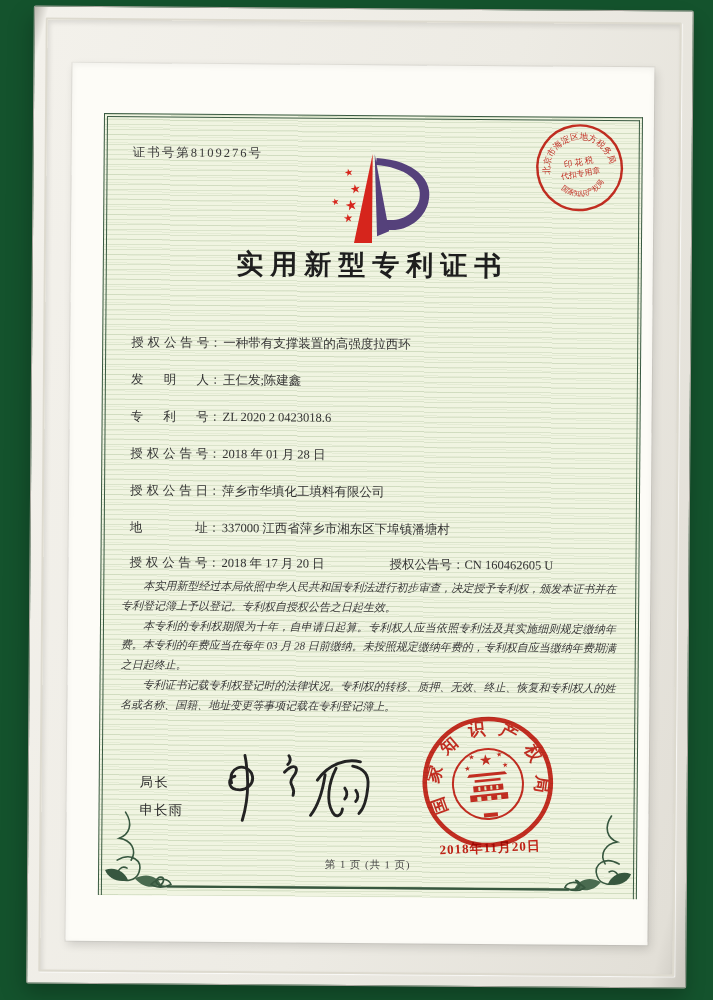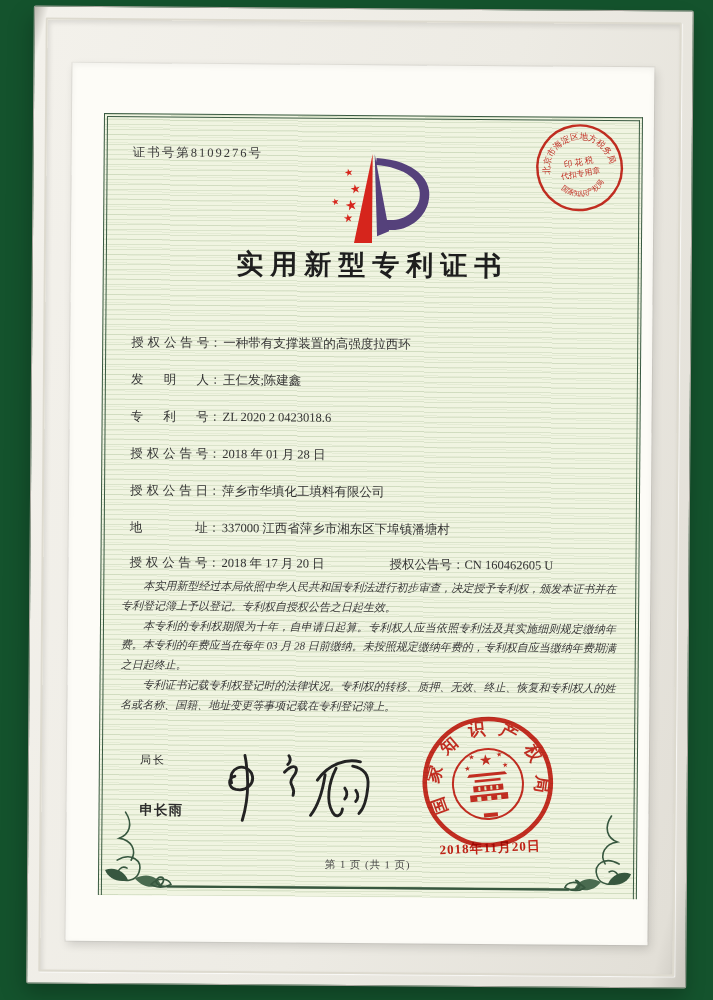--- a/index.html
+++ b/index.html
@@ -33,22 +33,22 @@
   .fields{left:28px;top:222px;right:24px;font-size:12.5px;color:#333;}
   .frow{height:13px;line-height:13px;margin-bottom:24px;white-space:nowrap;}
   .flabel{display:inline-block;width:78px;text-align:justify;text-align-last:justify;
           -moz-text-align-last:justify;vertical-align:top;}
   .fcolon{display:inline-block;width:14px;}
   .grantrow{left:28px;right:20px;top:440px;font-size:12.5px;color:#333;white-space:nowrap;}
   .grant2{position:absolute;left:260px;top:0;}
   .paras{left:20px;right:22px;top:462px;font-size:11px;line-height:19.8px;color:#3a3a3a;
          font-style:italic;text-align:justify;}
   .paras p{margin:0;text-indent:2em;}
-  .signer-title{left:40px;top:638px;font-size:11px;color:#2c2c2c;letter-spacing:2px;}
-  .signer-name{left:40px;top:687px;font-size:13.5px;color:#2c2c2c;letter-spacing:1px;font-weight:bold;}
+  .signer-title{left:40px;top:659px;font-size:13px;color:#2c2c2c;letter-spacing:2px;}
+  .signer-name{left:40px;top:687px;font-size:13.5px;color:#2c2c2c;letter-spacing:1px;}
   .sig{left:112px;top:624px;width:176px;height:92px;}
   .footer{left:0;right:0;top:742px;text-align:center;font-size:10.5px;color:#454545;letter-spacing:1px;}
   
   .tax-seal{left:428px;top:3px;width:94px;height:94px;transform:rotate(-10deg);opacity:.95;
             mix-blend-mode:multiply;}
   .main-seal{left:315px;top:592px;width:146px;height:146px;opacity:.95;mix-blend-mode:multiply;
              transform:rotate(-6deg);}
   .seal-date{left:296px;top:722px;width:190px;text-align:center;font-size:13px;font-weight:bold;
              color:#cf241a;letter-spacing:1px;transform:rotate(-3deg);mix-blend-mode:multiply;}
   .logo{left:186px;top:34px;width:150px;height:100px;}

